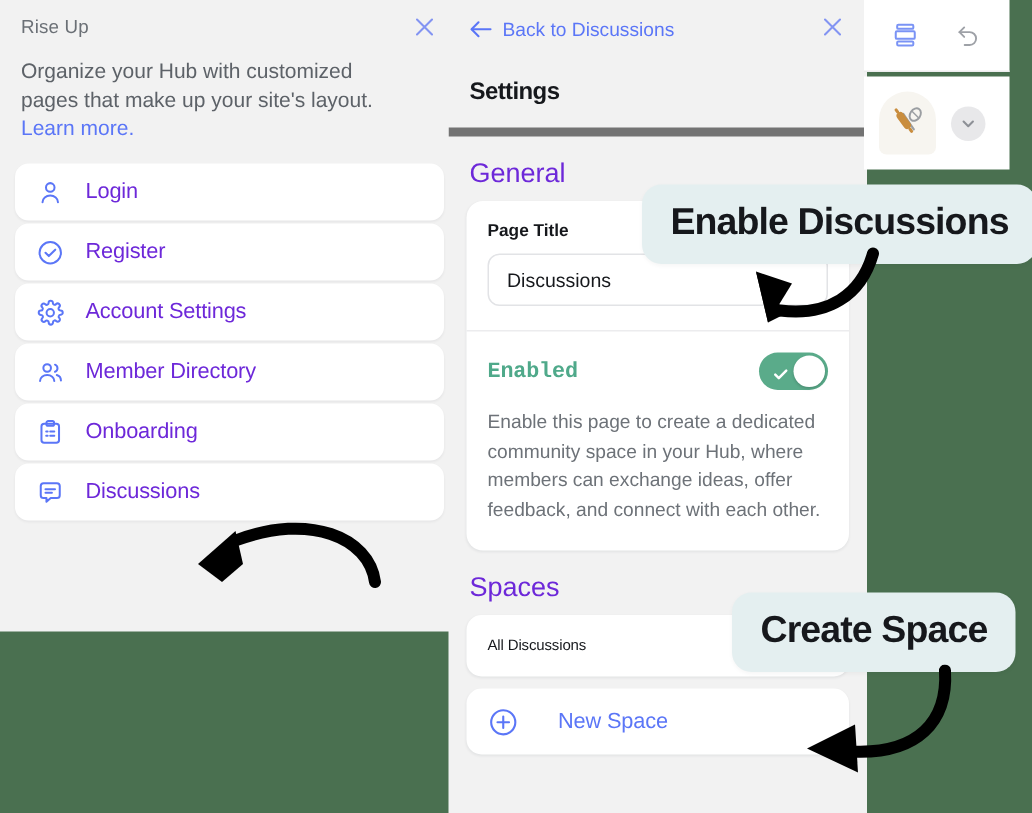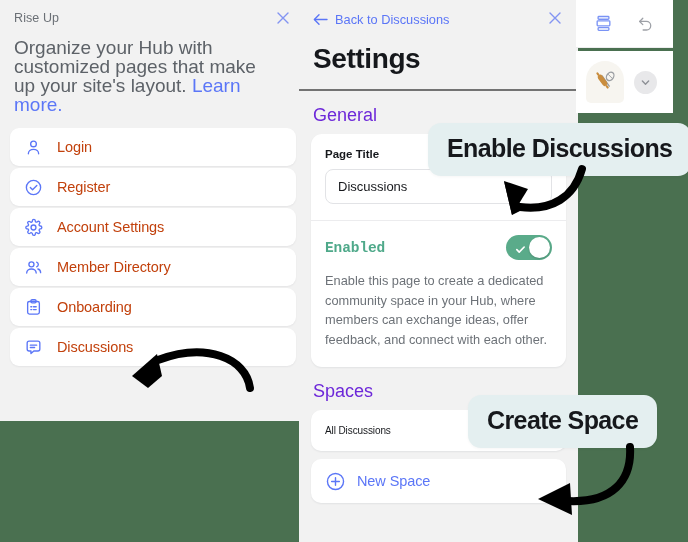--- a/index.html
+++ b/index.html
@@ -46,21 +46,21 @@
   .close-x svg { display: block; }
   .pages-title {
     font-size: 28px;
     font-weight: 700;
     color: #16181c;
     letter-spacing: -0.4px;
     margin: 14px 0 0 14px;
   }
   .pages-desc {
     margin: 13px 14px 0 14px;
-    font-size: 19px;
+    font-size: 14px;
     line-height: 19px;
     color: #5d6268;
     max-width: 248px;
   }
   .pages-desc a {
     color: #5b76f7;
     text-decoration: none;
   }
 
   #pages-list {
@@ -83,57 +83,57 @@
     height: 22px;
     margin-right: 13px;
     flex: 0 0 22px;
     display: flex;
     align-items: center;
     justify-content: center;
     color: #5b76f7;
   }
   .page-row .pg-label {
     font-size: 14.5px;
-    color: #c2410c;
+    color: #6d28d9;
     letter-spacing: -0.1px;
   }
 
   
   #settings-panel {
     position: absolute;
     left: 299px;
     top: 0;
     width: 279px;
     height: 542px;
     background: #f2f2f2;
     box-sizing: border-box;
     overflow: hidden;
   }
   #settings-head {
     position: relative;
     background: #f2f2f2;
     padding: 12px 14px 14px 14px;
-    border-bottom: 2px solid #737373;
+    border-bottom: 6px solid #737373;
   }
   .back-link {
     display: flex;
     align-items: center;
     gap: 7px;
     color: #5b76f7;
     font-size: 12.8px;
     cursor: pointer;
     width: max-content;
   }
   .back-link svg { display:block; }
   .settings-title {
-    font-size: 28px;
+    font-size: 16px;
     font-weight: 700;
     color: #16181c;
     letter-spacing: -0.4px;
-    margin-top: 16px;
+    margin-top: 26px;
   }
   .section-label {
     font-size: 18px;
     color: #6d28d9;
     margin: 14px 0 8px 14px;
   }
   .card {
     background: #ffffff;
     border-radius: 11px;
     margin: 0 12px;
@@ -227,21 +227,21 @@
     letter-spacing: -0.1px;
   }
   .new-space-row {
     background: #ffffff;
     border-radius: 10px;
     margin: 0 12px;
     height: 44px;
     display: flex;
     align-items: center;
     padding: 0 14px;
-    gap: 11px;
+    gap: 26px;
     box-shadow: 0 1px 2px rgba(16,24,40,0.07);
     cursor: pointer;
   }
   .new-space-row .ns-label {
     font-size: 14.5px;
     color: #5b76f7;
     letter-spacing: -0.1px;
     font-weight: 500;
   }
   .plus-icon { color: #5b76f7; display:flex; }
@@ -309,21 +309,21 @@
     border-radius: 13px;
     padding: 11px 19px 13px 19px;
     font-size: 25px;
     font-weight: 700;
     color: #16181c;
     letter-spacing: -0.6px;
     white-space: nowrap;
     box-shadow: 0 1px 3px rgba(0,0,0,0.04);
   }
   #callout-enable { left: 428px; top: 123px; }
-  #callout-create { left: 468px; top: 395px; }
+  #callout-create { left: 488px; top: 395px; }
 
   .arrow-svg {
     position: absolute;
     pointer-events: none;
   }
   #arrow-discussions { left: 110px; top: 336px; }
   #arrow-enable      { left: 478px; top: 163px; }
   #arrow-create      { left: 520px; top: 443px; }
 </style>
 </head>

